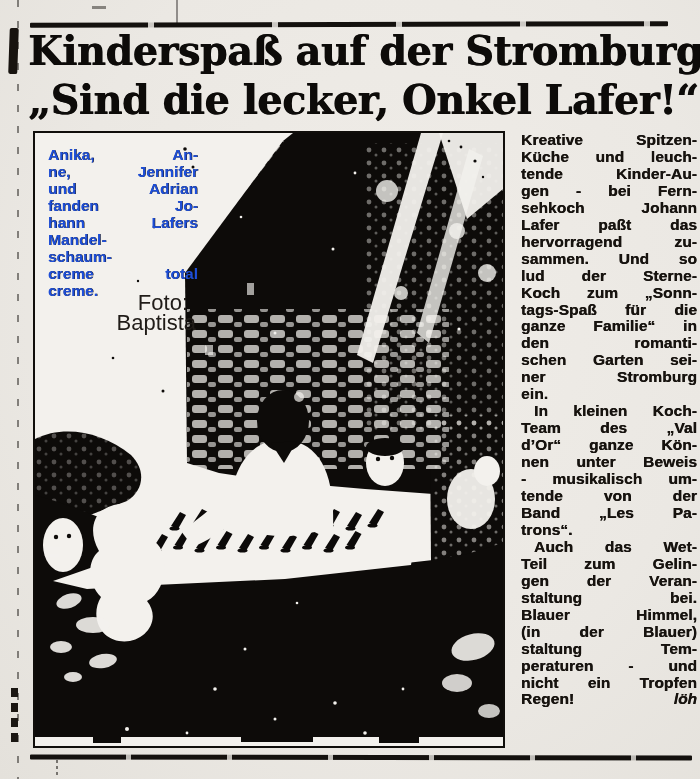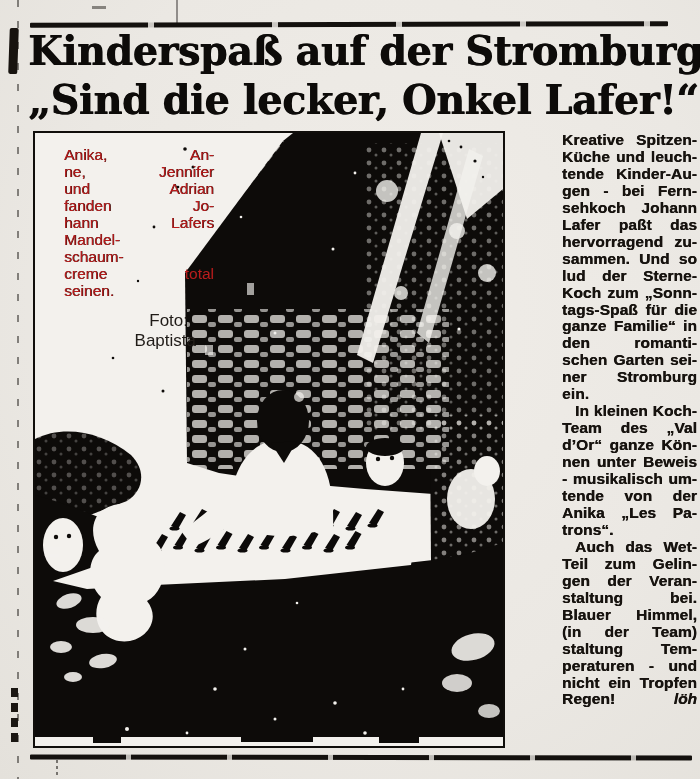--- a/index.html
+++ b/index.html
@@ -42,39 +42,38 @@
   }
 
   
   .photo-frame{
     left:33px;top:131px;width:472px;height:617px;
     border:2px solid #100e0b;box-sizing:border-box;background:#f3f1ed;
   }
   .photo-frame svg{position:absolute;left:0;top:0;width:468px;height:613px;display:block;}
   .photo-caption{
     position:absolute;left:13px;top:13px;width:150px;
-    font-weight:400;font-size:15.5px;line-height:17px;color:#b91c1c;
+    font-weight:700;font-size:15.5px;line-height:17px;color:#1d4ed8;
     text-shadow:0.45px 0 0 #17130f;
-    margin-left:16px;
   }
   .photo-caption .cline{text-align:justify;text-align-last:justify;}
   .photo-caption .cline.plast{text-align-last:left;}
   .photo-credit{
-    position:absolute;left:13px;top:178px;width:148px;
-    font-size:17px;line-height:20px;font-weight:400;color:#201c18;text-align:right;
+    position:absolute;left:13px;top:160px;width:148px;
+    font-size:22px;line-height:20px;font-weight:400;color:#201c18;text-align:right;
   }
   .photo-credit .credit-label{padding-right:8px;}
 
   
   .article-column{
     left:521px;top:132px;width:176px;
     font-size:15.5px;line-height:16.95px;font-weight:700;color:#17130f;
     letter-spacing:0.1px;text-shadow:0.35px 0 0 #17130f;
   }
-  .jline{text-align:justify;text-align-last:justify;margin-left:41px;}
+  .jline{text-align:justify;text-align-last:justify;}
   .jline.plast{text-align-last:left;}
   .jline.indent{text-indent:13px;}
   .jline.sigline{display:flex;justify-content:space-between;align-items:baseline;}
   .sig{font-style:italic;font-weight:700;letter-spacing:0;}
 </style>
 </head>
 <body>
 
 <div class="abs scan-vline"></div>
 <div class="abs scan-blob"></div>
@@ -253,21 +252,21 @@
 
   <div class="photo-caption" id="caption-lines">
       <div class="cline">Anika, An-</div>
       <div class="cline">ne, Jennifer</div>
       <div class="cline">und Adrian</div>
       <div class="cline">fanden Jo-</div>
       <div class="cline">hann Lafers</div>
       <div class="cline">Mandel-</div>
       <div class="cline">schaum-</div>
       <div class="cline">creme total</div>
-      <div class="cline plast">seinen.</div>
+      <div class="cline plast">creme.</div>
     </div>
   <div class="photo-credit">
     <div class="credit-label">Foto:</div>
     <div>Baptista</div>
   </div>
 </div>
 
 <div class="abs article-column" id="article-lines">
     <div class="jline">Kreative Spitzen-</div>
     <div class="jline">Küche und leuch-</div>
@@ -284,28 +283,28 @@
     <div class="jline">den romanti-</div>
     <div class="jline">schen Garten sei-</div>
     <div class="jline">ner Stromburg</div>
     <div class="jline plast">ein.</div>
     <div class="jline indent">In kleinen Koch-</div>
     <div class="jline">Team des „Val</div>
     <div class="jline">d’Or“ ganze Kön-</div>
     <div class="jline">nen unter Beweis</div>
     <div class="jline">- musikalisch um-</div>
     <div class="jline">tende von der</div>
-    <div class="jline">Anika „Les Pa-</div>
+    <div class="jline">Band „Les Pa-</div>
     <div class="jline plast">trons“.</div>
     <div class="jline indent">Auch das Wet-</div>
     <div class="jline">Teil zum Gelin-</div>
     <div class="jline">gen der Veran-</div>
     <div class="jline">staltung bei.</div>
     <div class="jline">Blauer Himmel,</div>
-    <div class="jline">(in der Team)</div>
+    <div class="jline">(in der Blauer)</div>
     <div class="jline">staltung Tem-</div>
     <div class="jline">peraturen - und</div>
     <div class="jline">nicht ein Tropfen</div>
     <div class="jline plast sigline">
       <span>Regen!</span>
       <span class="sig">löh</span>
     </div>
   </div>
 
 </body></html>

